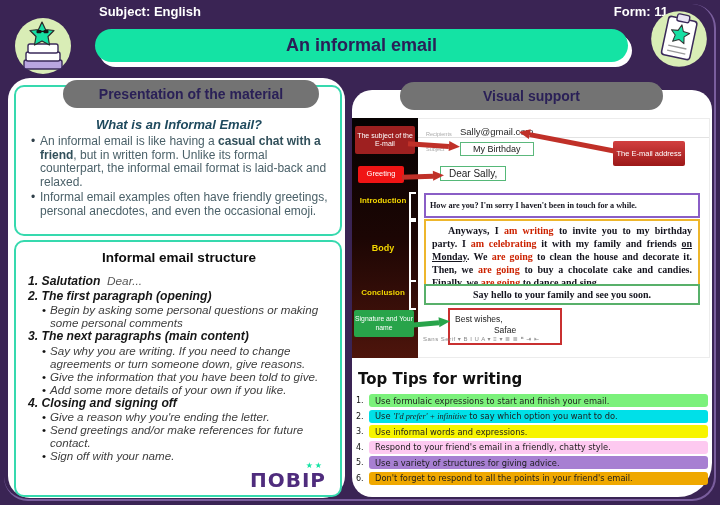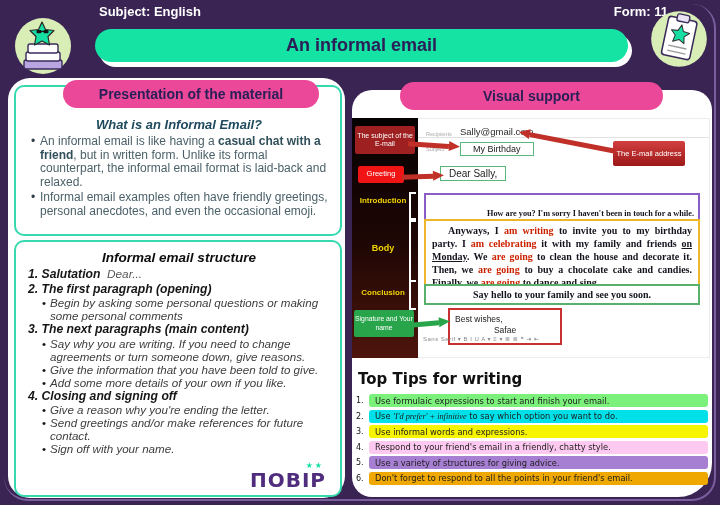--- a/index.html
+++ b/index.html
@@ -24,35 +24,35 @@
   .mascot-left{left:12px;top:16px;width:62px;height:60px;}
   .mascot-right{right:8px;top:6px;width:66px;height:66px;}
   
   .card{position:absolute;background:#fff;z-index:1;}
   .card-left{left:8px;top:78px;width:337px;height:420px;border-radius:22px;}
   .card-right{left:352px;top:90px;width:360px;height:407px;border-radius:20px 20px 34px 20px;}
   .tealbox{position:absolute;background:#fff;border:2px solid #36d9ae;border-radius:10px;overflow:hidden;}
   .box1{left:6px;top:7px;width:324px;height:147px;}
   .box2{left:6px;top:162px;width:324px;height:253px;}
   .section-pill{
-    position:absolute;height:28px;background:#ec4899;border-radius:14px;
+    position:absolute;height:28px;background:#737373;border-radius:14px;
     box-shadow:3px 4px 0 #ffffff;display:flex;align-items:center;justify-content:center;
     color:#2a2057;font-size:14px;font-weight:bold;z-index:4;
   }
   .pill1{left:55px;top:2px;width:256px;}
   .pill2{left:48px;top:-8px;width:263px;}
   
   .box1-inner{padding:28px 8px 0 10px;}
   .q-title{text-align:center;font-size:13px;font-weight:bold;font-style:italic;color:#1f4a5e;margin:2px 0 3px 0;}
   .p-bullet{display:flex;font-size:12px;line-height:1.13;color:#4b6169;margin-bottom:2px;}
   .p-bullet .dot{width:14px;flex:0 0 14px;text-align:center;color:#30404a;}
   .p-bullet b{color:#32505b;}
   
   .box2-inner{padding:8px 10px 0 12px;}
-  .s-title{text-align:center;font-size:13.5px;font-weight:bold;font-style:italic;color:#0d0d0d;margin-bottom:2px;}
+  .s-title{text-align:center;font-size:13.5px;font-weight:bold;color:#0d0d0d;margin-bottom:9px;}
   .s-head{font-size:12.2px;font-weight:bold;font-style:italic;color:#161616;line-height:1.2;}
   .s-note{font-weight:normal;color:#555;font-size:11.8px;}
   .s-bullet{display:flex;font-size:11.6px;font-style:italic;color:#3d3d3d;line-height:1.12;margin-left:10px;}
   .s-bullet .s-dot{width:12px;flex:0 0 12px;text-align:center;color:#111;font-style:normal;}
   .logo{position:absolute;right:14px;bottom:5px;font-family:"DejaVu Sans",sans-serif;
     font-weight:900;font-size:20px;color:#4f2c7d;letter-spacing:1px;line-height:1;}
   .logo-stars{position:absolute;top:-8px;right:2px;color:#14e3a4;font-size:8px;letter-spacing:2px;}
   
   .email{position:absolute;left:0;top:28px;width:358px;height:240px;background:#fff;}
   .email-side{position:absolute;left:0;top:0;width:78px;height:240px;
@@ -75,21 +75,21 @@
   .row1{height:18px;border-bottom:1px solid #e2e2e2;display:flex;align-items:flex-end;}
   .row2{height:22px;display:flex;align-items:center;}
   .fld-label{font-size:5.5px;color:#a9a9a9;padding-left:8px;width:34px;flex:0 0 34px;}
   .recip-val{font-size:9.5px;color:#2b2b2b;}
   .subj-box{border:1px solid #5cb87c;padding:1px 12px;font-size:9px;color:#222;}
   .callout{position:absolute;right:24px;top:22px;width:72px;height:25px;
     background:linear-gradient(180deg,#d24040,#9c1818);color:#fff;font-size:7.5px;
     display:flex;align-items:center;justify-content:center;text-align:center;line-height:1.2;border-radius:2px;z-index:4;}
   .greet-box{position:absolute;left:22px;top:47px;border:1.5px solid #55b878;padding:1px 8px;font-size:10px;color:#222;background:#fff;}
   .ebox{position:absolute;left:6px;right:9px;font-family:"Liberation Serif",serif;font-weight:bold;color:#14141e;background:#fff;}
-  .intro-box{top:74px;border:2px solid #8a5ec6;padding:14px 4px;font-size:8.2px;text-align:right;}
+  .intro-box{top:74px;border:2px solid #8a5ec6;padding:6px 4px;font-size:8.2px;text-align:left;}
   .body-box{top:100px;border:2px solid #eeb62c;padding:3px 6px 4px 6px;font-size:10px;text-align:justify;line-height:1.3;}
   .body-box p{margin:0;text-indent:16px;}
   .red{color:#cc2200;}
   .u{text-decoration:underline;}
   .concl-box{top:165px;border:2px solid #58b06a;padding:3px 2px;font-size:10px;text-align:center;}
   .sig-box{position:absolute;left:30px;top:189px;width:100px;height:25px;border:2px solid #c93030;
     padding:4px 5px;font-size:8.5px;color:#222;line-height:1.25;}
   .sig-box .l2{text-align:center;}
   .toolbar{position:absolute;left:5px;top:216px;font-size:6px;color:#8a8a8a;letter-spacing:.5px;white-space:nowrap;}
   

